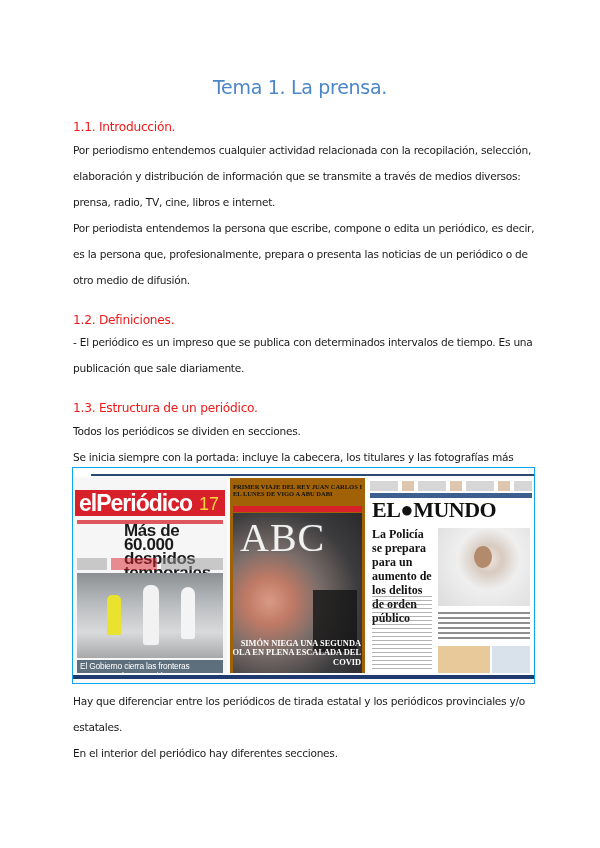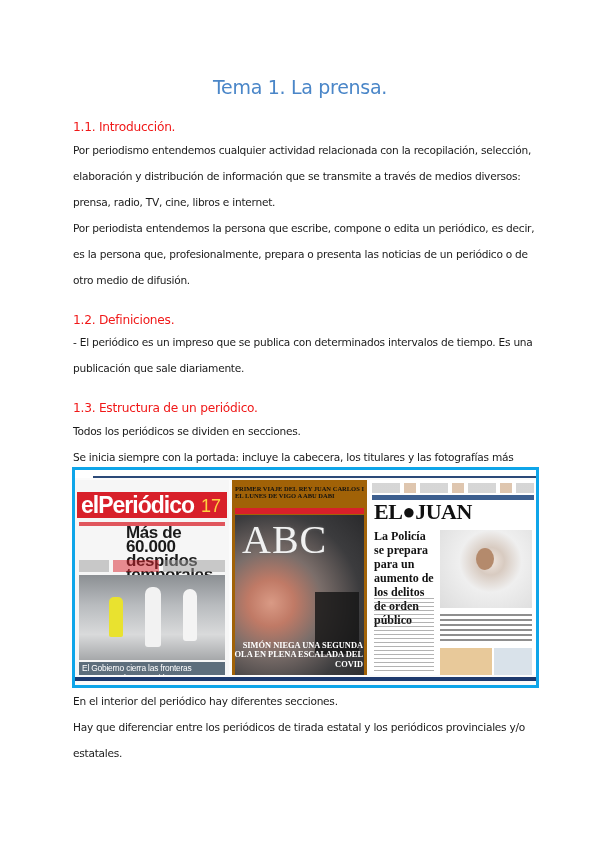--- a/index.html
+++ b/index.html
@@ -9,21 +9,21 @@
   .title { position:absolute; left:0; width:600px; top:76px; text-align:center;
            font-size:19px; color:#4a86c8; font-weight:normal; letter-spacing:-0.3px; }
   .content { position:absolute; left:73px; width:462px; top:118px; }
   .h1, .h2 { color:#f01818; font-size:12.2px; letter-spacing:-0.25px; margin:0; line-height:18.5px; }
   .p { font-size:10.6px; line-height:26px; margin:0; letter-spacing:-0.25px; }
   .gap { height:18px; }
   b { font-weight:normal; }
 
   
   .covers { position:absolute; left:72px; top:467px; width:461px; height:215px;
-            background:#fbfbfb; border:3px solid #0ea5e9; overflow:hidden; }
+            background:#fbfbfb; border:1px solid #0ea5e9; overflow:hidden; }
   .covers .topline { position:absolute; left:0; right:0; top:0; height:8px; background:#fff; }
   .covers .topline::after { content:""; position:absolute; left:18px; right:0; top:6px; height:1.5px; background:#2c4a78; }
   .covers .bottomline { position:absolute; left:0; right:0; bottom:4px; height:4px; background:#1e3a6e; }
 
   .cover { position:absolute; top:10px; bottom:10px; overflow:hidden; }
   
   .perio { left:0px; width:154px; background:#f6f6f6; }
   .perio .mast { position:absolute; left:2px; right:2px; top:12px; height:26px; background:#d8202a; color:#fff; }
   .perio .mast .logo { position:absolute; left:4px; top:0px; font-size:23px; font-weight:bold; letter-spacing:-1px; font-family:"Liberation Sans",sans-serif; line-height:26px; }
   .perio .mast .day { position:absolute; right:6px; top:4px; font-size:18px; color:#ffd23f; font-family:"Liberation Sans",sans-serif; }
@@ -113,31 +113,31 @@
       <div class="bar"></div>
       <div class="photo"></div>
       <div class="logo">ABC</div>
       <div class="box"></div>
       <div class="caption">SIMÓN NIEGA UNA SEGUNDA OLA EN PLENA ESCALADA DEL COVID</div>
     </div>
 
     <div class="cover mundo">
       <div class="ads"></div>
       <div class="strip"></div>
-      <div class="logo">EL●JUAN</div>
+      <div class="logo">EL●MUNDO</div>
       <div class="lead">La Policía se prepara para un aumento de los delitos de orden público</div>
       <div class="photo">
           <div class="face"></div>
         </div>
       <div class="text"></div>
       <div class="cols"></div>
       <div class="promo1"></div>
       <div class="promo2"></div>
     </div>
 
     <div class="bottomline"></div>
   </div>
 
   <div class="content" style="top:688px;">
+    <p class="p">Hay que diferenciar entre los periódicos de tirada estatal y los periódicos provinciales y/o estatales.</p>
     <p class="p">En el interior del periódico hay diferentes secciones.</p>
-    <p class="p">Hay que diferenciar entre los periódicos de tirada estatal y los periódicos provinciales y/o estatales.</p>
   </div>
 </div>
 
 </body></html>

